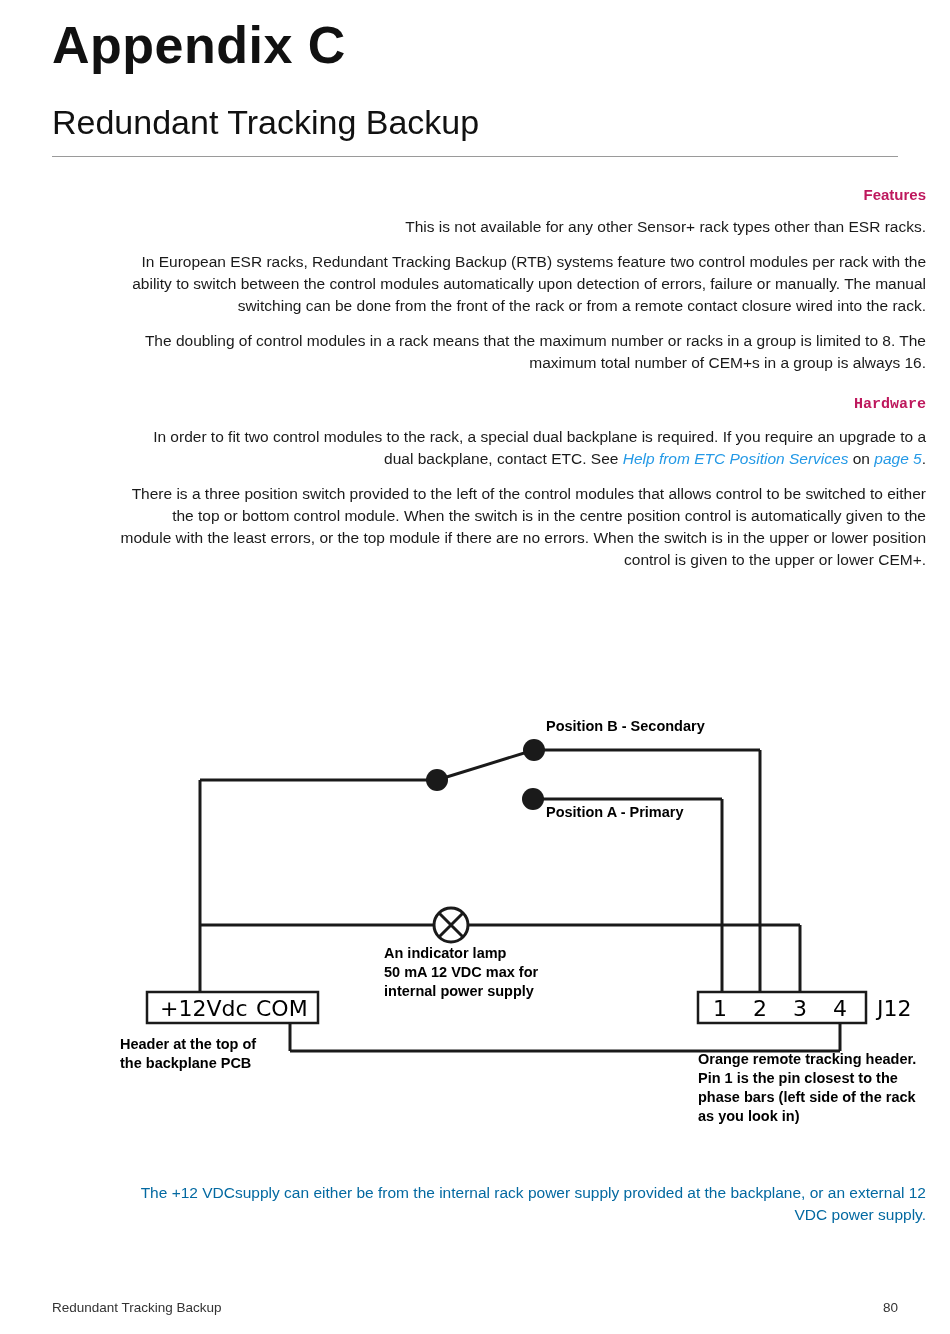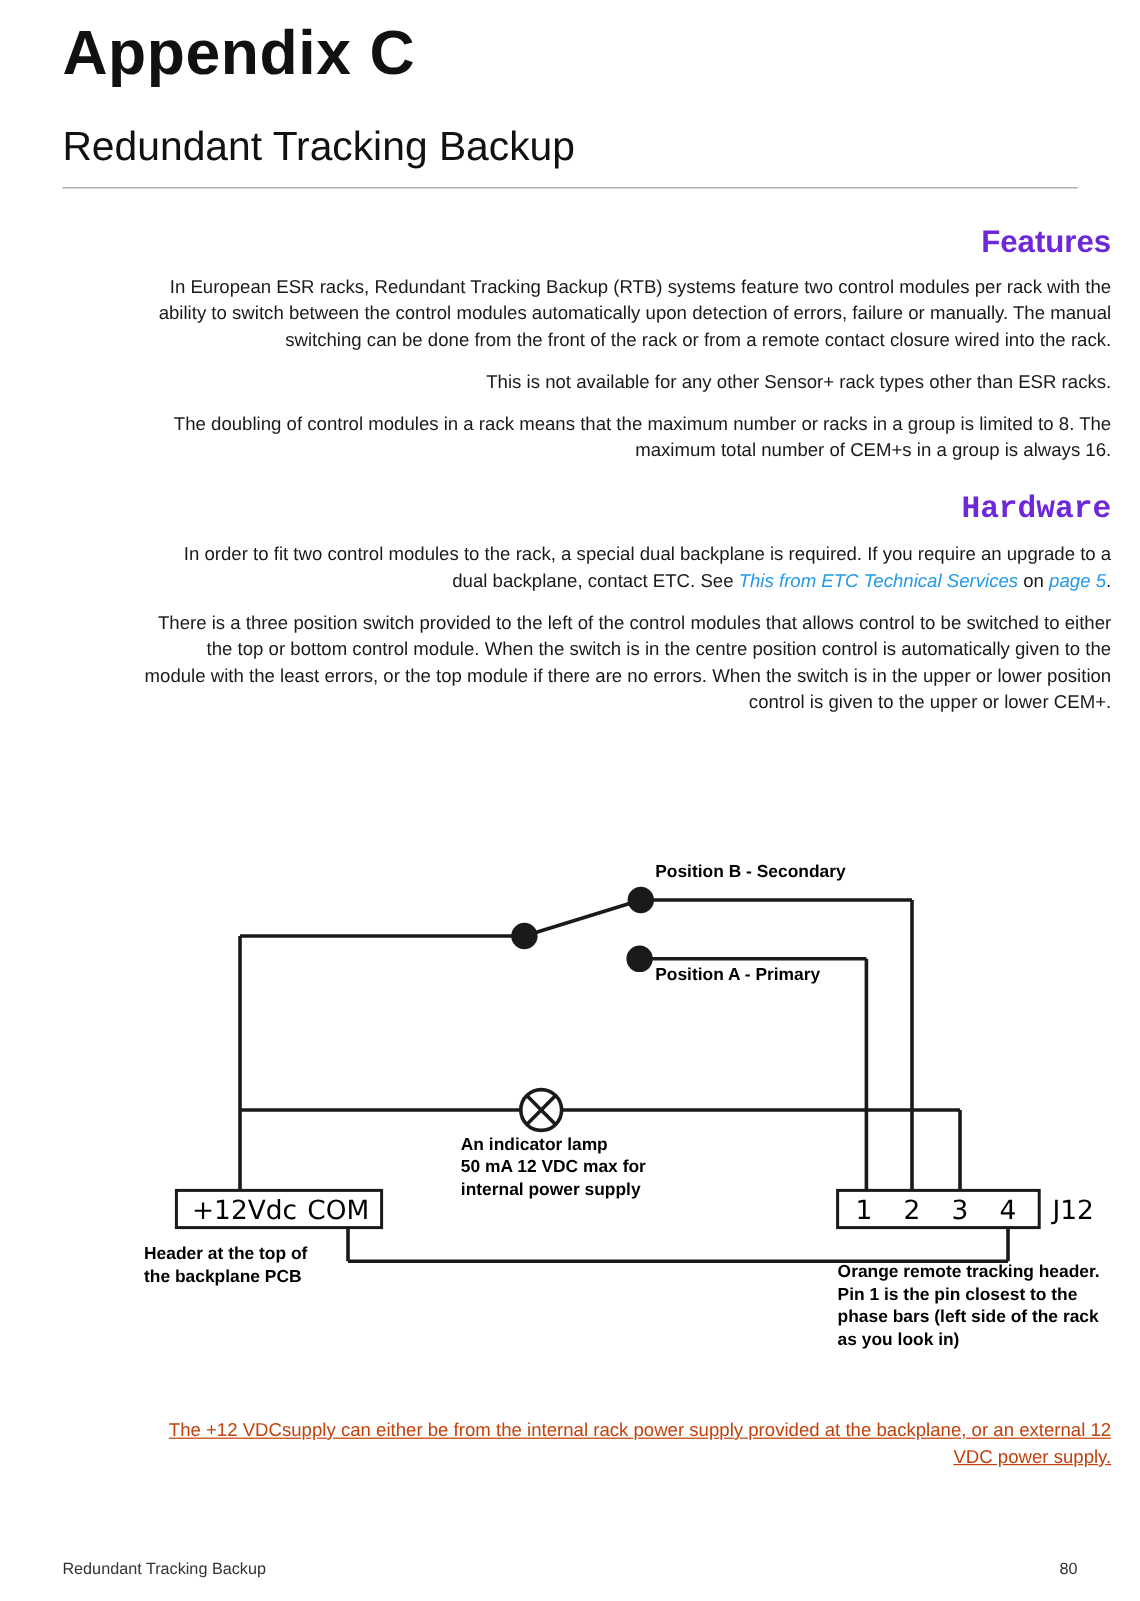--- a/index.html
+++ b/index.html
@@ -52,25 +52,25 @@
   }
 
   
   .content {
     position: absolute;
     left: 120px;
     top: 186px;
     width: 806px;
   }
   h2.section {
-    font-size: 26px;
+    font-size: 15px;
     font-weight: bold;
     margin: 0 0 12px 0;
     line-height: 1.2;
-    color: #6d28d9;
+    color: #be185d;
   }
   h2.section.second {
     margin-top: 22px;
     font-family: Liberation Mono, monospace;
   }
   p.body {
     font-size: 15.5px;
     line-height: 1.42;
     margin: 0 0 13px 0;
     color: #1a1a1a;
@@ -108,22 +108,21 @@
   .closing {
     position: absolute;
     left: 120px;
     top: 1182px;
     width: 806px;
   }
   .closing p {
     font-size: 15.5px;
     line-height: 1.42;
     margin: 0;
-    color: #c2410c;
-    text-decoration: underline;
+    color: #0369a1;
   }
 
   
   .footer {
     position: absolute;
     left: 52px;
     top: 1300px;
     width: 846px;
     display: flex;
     justify-content: space-between;
@@ -137,26 +136,26 @@
 
 <div class="page">
 
   <div class="appendix-title">Appendix C</div>
   <div class="appendix-subtitle">Redundant Tracking Backup</div>
   <div class="header-rule"></div>
 
   <div class="content">
 
     <h2 class="section">Features</h2>
+    <p class="body">This is not available for any other Sensor+ rack types other than ESR racks.</p>
     <p class="body">In European ESR racks, Redundant Tracking Backup (RTB) systems feature two control modules per rack with the ability to switch between the control modules automatically upon detection of errors, failure or manually. The manual switching can be done from the front of the rack or from a remote contact closure wired into the rack.</p>
-    <p class="body">This is not available for any other Sensor+ rack types other than ESR racks.</p>
     <p class="body">The doubling of control modules in a rack means that the maximum number or racks in a group is limited to 8. The maximum total number of CEM+s in a group is always 16.</p>
 
     <h2 class="section second">Hardware</h2>
-    <p class="body"><span>In order to fit two control modules to the rack, a special dual backplane is required. If you require an upgrade to a dual backplane, contact ETC. See </span><span class="link">This from ETC Technical Services</span><span> on </span><span class="link">page 5</span><span>.</span></p>
+    <p class="body"><span>In order to fit two control modules to the rack, a special dual backplane is required. If you require an upgrade to a dual backplane, contact ETC. See </span><span class="link">Help from ETC Position Services</span><span> on </span><span class="link">page 5</span><span>.</span></p>
     <p class="body">There is a three position switch provided to the left of the control modules that allows control to be switched to either the top or bottom control module. When the switch is in the centre position control is automatically given to the module with the least errors, or the top module if there are no errors. When the switch is in the upper or lower position control is given to the upper or lower CEM+.</p>
 
   </div>
 
   <div class="diagram">
     <svg width="950" height="470" viewBox="0 0 950 470" xmlns="http://www.w3.org/2000/svg">
       <g stroke="#1a1a1a" stroke-width="3" fill="none" stroke-linecap="butt">
 
         <path d="M200 80 L437 80"></path>
         <path d="M200 80 L200 292"></path>

